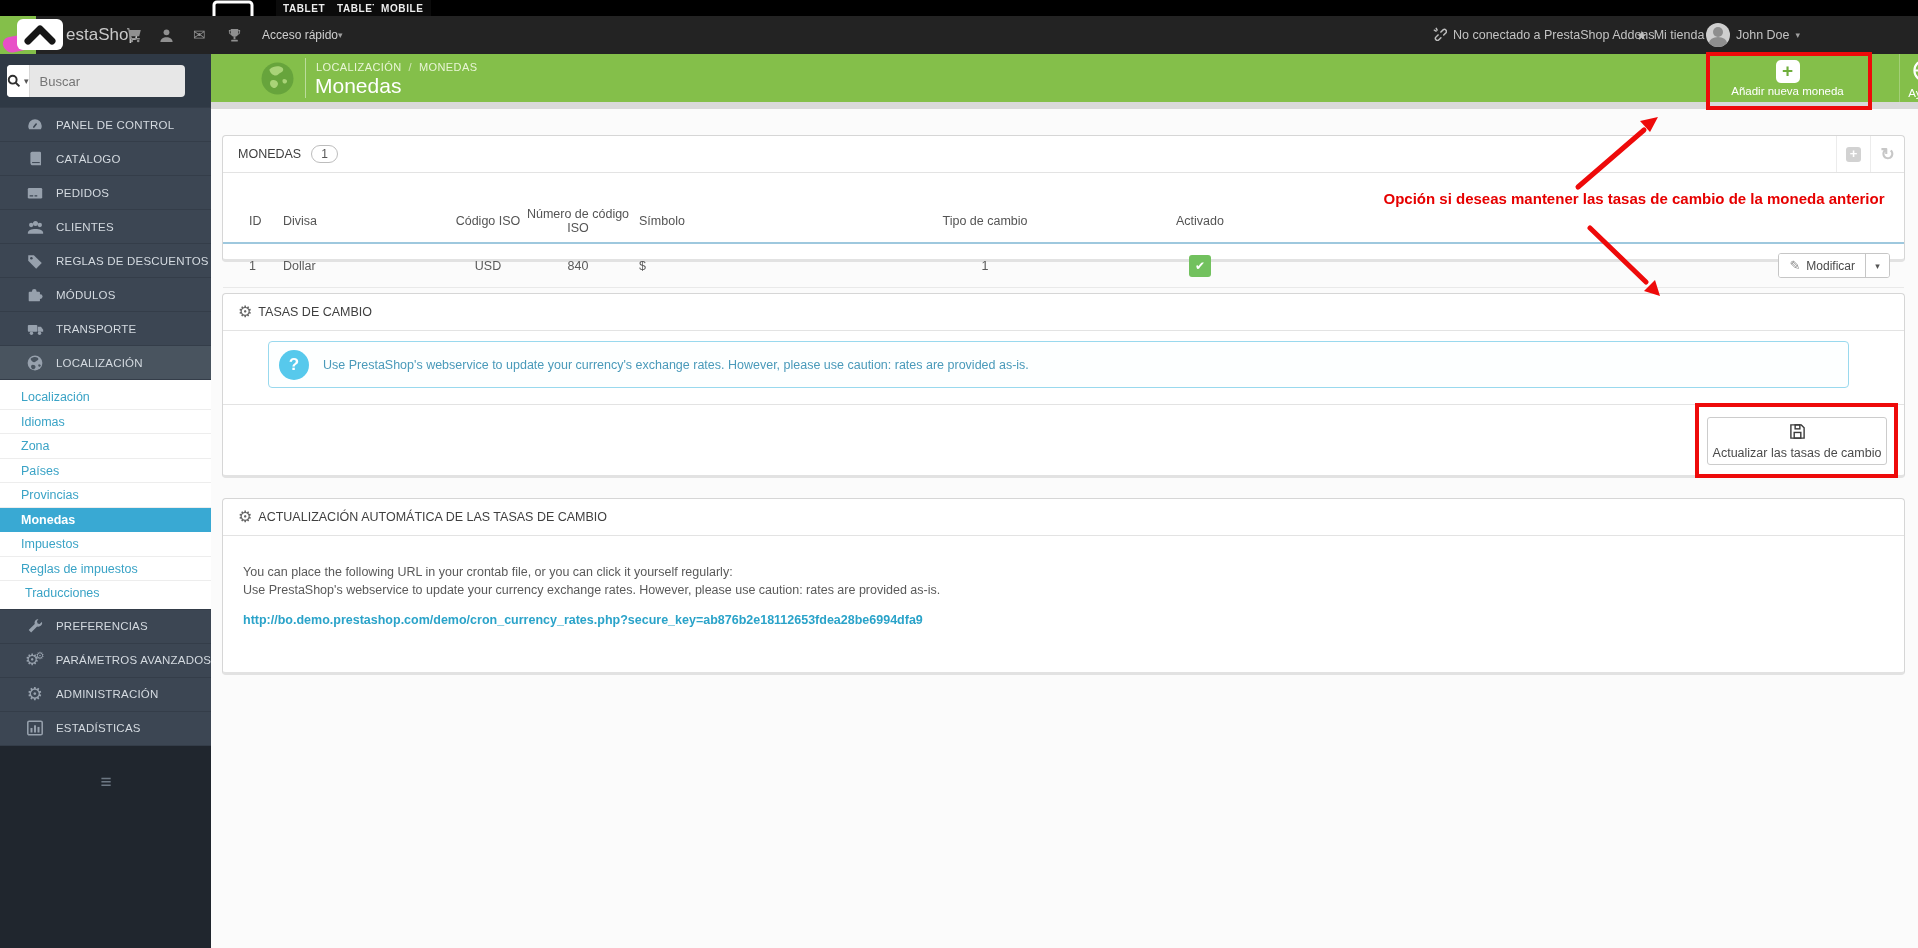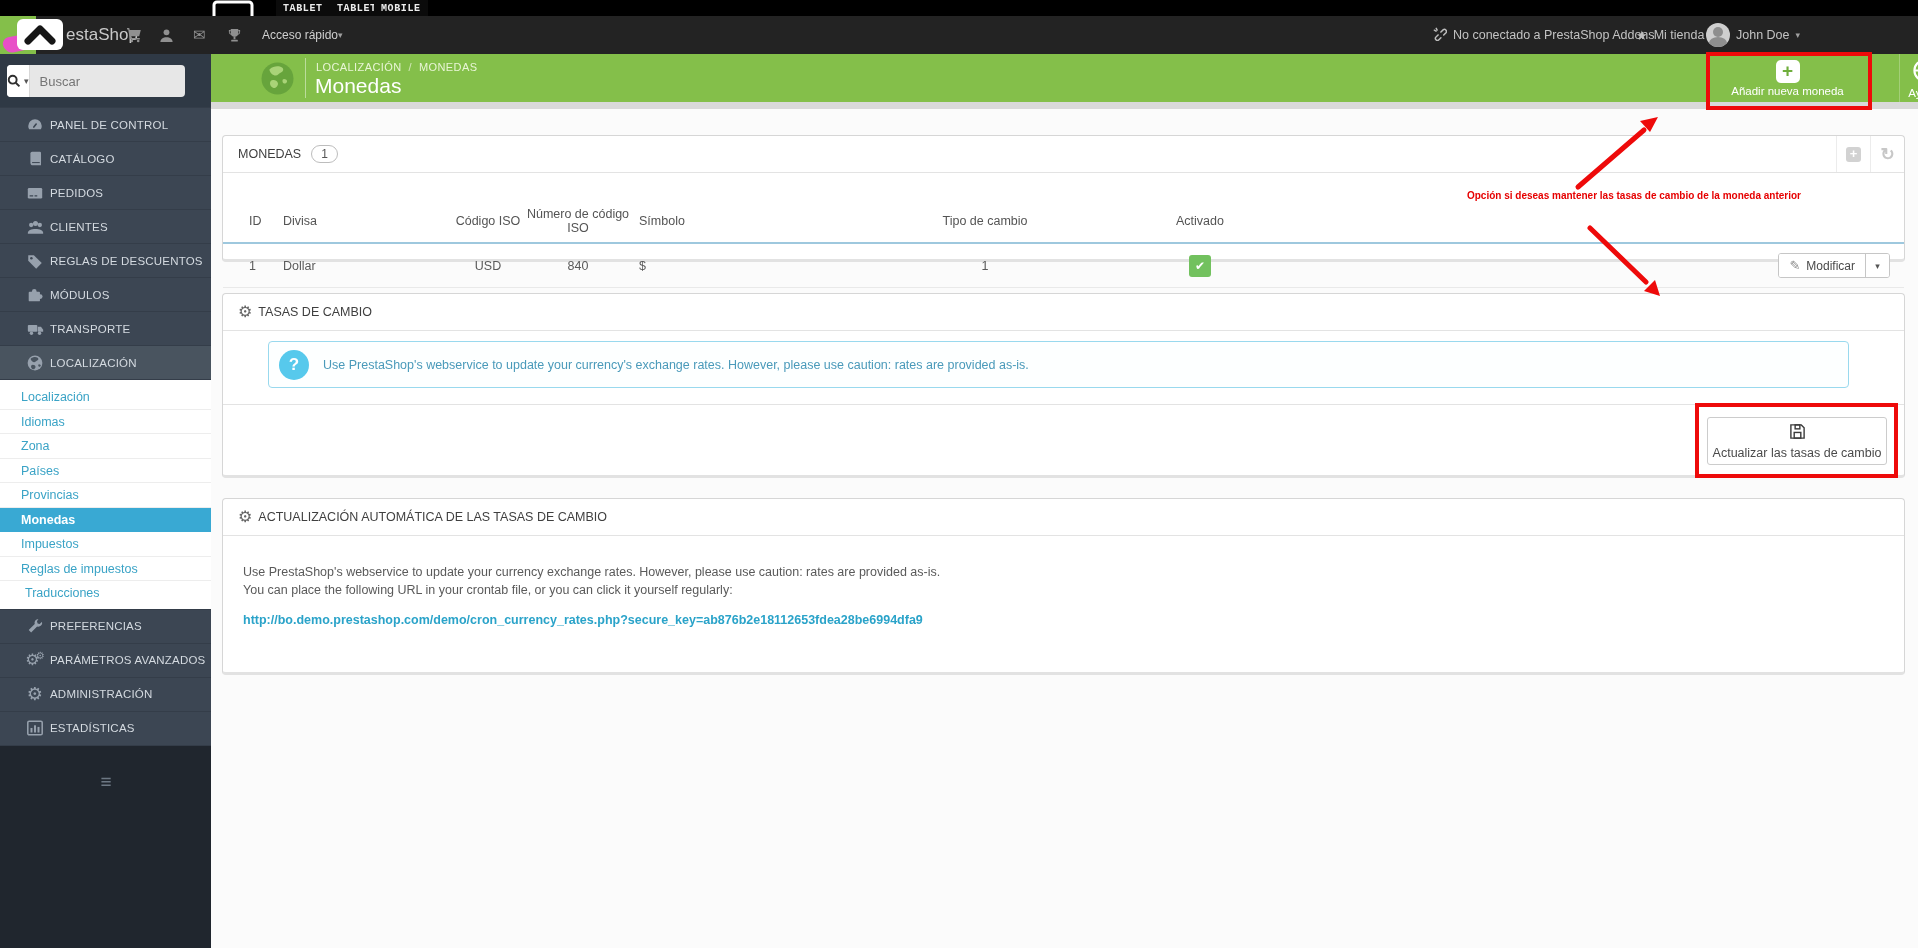--- a/index.html
+++ b/index.html
@@ -1,20 +1,20 @@
 <!DOCTYPE html>
 <html><head>
 <meta charset="utf-8">
 <style>
   * { box-sizing: border-box; margin: 0; padding: 0; }
   body { background:#fff; font-family:"Liberation Sans", sans-serif; }
   #stage { position:relative; width:1918px; height:948px; overflow:hidden; background:#fbfbfb; }
 
   
-  .device-bar { position:absolute; top:0; left:0; right:0; height:16px; background:#000; z-index:5;font-family:Liberation Mono, monospace; }
+  .device-bar { position:absolute; top:0; left:0; right:0; height:16px; background:#000; z-index:5; }
   .monitor-wrap { position:absolute; left:200px; top:0; width:66px; height:16px; overflow:hidden; }
   .device-label { position:absolute; top:0; height:16px; line-height:17px; background:#0b0b0b;
                   color:#ededed; font-size:10px; font-weight:bold; letter-spacing:.6px; padding:0 7px; }
 
   
   .top-header { position:absolute; top:16px; left:0; right:0; height:38px; background:#232323; z-index:6; }
   .logo-box { position:absolute; left:0; top:0; width:36px; height:38px; background:#84bf4a; overflow:hidden; }
   .logo-blob { position:absolute; left:3px; top:20px; width:24px; height:16px; background:#e84fc7; border-radius:7px 10px 4px 10px; transform:rotate(-12deg); }
   .chevron-overlay { position:absolute; left:17px; top:3px; width:46px; height:31px; background:#fff; border-radius:6px; z-index:8; display:flex; align-items:center; justify-content:center; }
   .logo-text { position:absolute; left:66px; top:0; height:38px; line-height:38px; color:#c9c9c9; font-size:17px; }
@@ -43,21 +43,21 @@
   .plus-tile { width:24px; height:23px; background:#fff; border-radius:5px; color:#6fae3c; font-size:19px; font-weight:bold; line-height:22px; text-align:center; }
 
   
   .sidebar { position:absolute; top:54px; left:0; width:211px; bottom:0; background:#20262e; z-index:3; }
   .search-block { height:53px; background:#2f3945; padding:11px 0 0 7px; }
   .search-box { width:178px; height:32px; background:#e7e7e7; border-radius:4px; display:flex; overflow:hidden; }
   .search-left { width:48px; background:#fff; display:flex; align-items:center; justify-content:center; gap:3px; border-right:1px solid #d7d7d7; color:#3c3c3c; }
   .search-left .caret { color:#555; }
   .search-box input { flex:1; border:none; outline:none; background:transparent; font-size:13px; color:#666; padding-left:10px; font-family:"Liberation Sans",sans-serif; }
   .nav { background:#3c4653; border-bottom:1px solid #343d49; }
-  .nav-item { height:34px; display:flex; align-items:center; padding-left:25px; gap:5px; border-top:1px solid #343d49;
+  .nav-item { height:34px; display:flex; align-items:center; padding-left:25px; gap:11px; border-top:1px solid #343d49;
               color:#d4dae0; font-size:11.5px; letter-spacing:.2px; cursor:pointer; white-space:nowrap; }
   .nav-item .ic { width:20px; display:flex; justify-content:center; align-items:center; color:#97a1ad; }
   .nav-item.active { background:#49545f; }
   .gear-glyph { font-size:16px; line-height:16px; }
   .gear-glyph.small { font-size:10px; margin-left:-4px; margin-top:-8px; }
   .subnav { background:#fff; padding:5px 0 3px; }
   .subnav-item { height:24.5px; line-height:24px; padding-left:21px; font-size:12.5px; color:#3aa3c6; border-bottom:1px solid #ededed; cursor:pointer; }
   .subnav .subnav-item:last-child { border-bottom:none;padding-left:25px; }
   .subnav-item.active { background:#39a9d3; color:#fff; font-weight:bold; border-color:#39a9d3; }
   .collapse-zone { text-align:center; margin-top:25px; color:#6d7884; font-size:19px; letter-spacing:-1px; cursor:pointer; }
@@ -101,21 +101,21 @@
                 display:flex; flex-direction:column; align-items:center; justify-content:center; gap:3px; font-size:12.5px; color:#4a4a4a; cursor:pointer; }
 
   .panel-autoupdate { margin-top:20px; height:177px; }
   .p3-body { padding:27px 20px 0 20px; font-size:12.5px; color:#5a5a5a; line-height:1.45; }
   .cron-link { display:inline-block; margin-top:12px; color:#2aa3c9; font-weight:bold; font-size:12.5px; text-decoration:none; cursor:pointer; }
 
   
   .red-box { position:absolute; border:4px solid #ee0a0a; z-index:60; pointer-events:none; }
   #rb-add { left:1706px; top:52px; width:166px; height:58px; }
   #rb-update { left:1695px; top:403px; width:203px; height:75px; }
-  .annotation { position:absolute; left:1358px; top:190px; width:552px; text-align:center; color:#e60000; font-weight:bold; font-size:10px; z-index:58; }
+  .annotation { position:absolute; left:1358px; top:190px; width:552px; text-align:center; color:#e60000; font-weight:bold; font-size:15px; z-index:58; }
   .arrows-svg { position:absolute; left:0; top:0; width:1918px; height:948px; z-index:59; pointer-events:none; }
 </style>
 </head>
 <body>
 
 <div id="stage">
 
   <div class="device-bar">
     <div class="monitor-wrap">
       <svg width="66" height="22" viewBox="0 0 66 22">
@@ -449,22 +449,22 @@
         </div>
       </div>
     </div>
 
     <div class="panel panel-autoupdate">
       <div class="panel-h">
         <span class="gear-glyph">⚙</span>
         <span>ACTUALIZACIÓN AUTOMÁTICA DE LAS TASAS DE CAMBIO</span>
       </div>
       <div class="p3-body">
+        <div>You can place the following URL in your crontab file, or you can click it yourself regularly:</div>
         <div>Use PrestaShop's webservice to update your currency exchange rates. However, please use caution: rates are provided as-is.</div>
-        <div>You can place the following URL in your crontab file, or you can click it yourself regularly:</div>
         <a class="cron-link">http://bo.demo.prestashop.com/demo/cron_currency_rates.php?secure_key=ab876b2e18112653fdea28be6994dfa9</a>
       </div>
     </div>
   </div>
 
   <div class="annotation">Opción si deseas mantener las tasas de cambio de la moneda anterior</div>
   <div class="red-box" id="rb-add"></div>
   <div class="red-box" id="rb-update"></div>
   <svg class="arrows-svg" viewBox="0 0 1918 948">
     <g stroke="#ee0a0a" stroke-width="5" stroke-linecap="round" fill="#ee0a0a">

